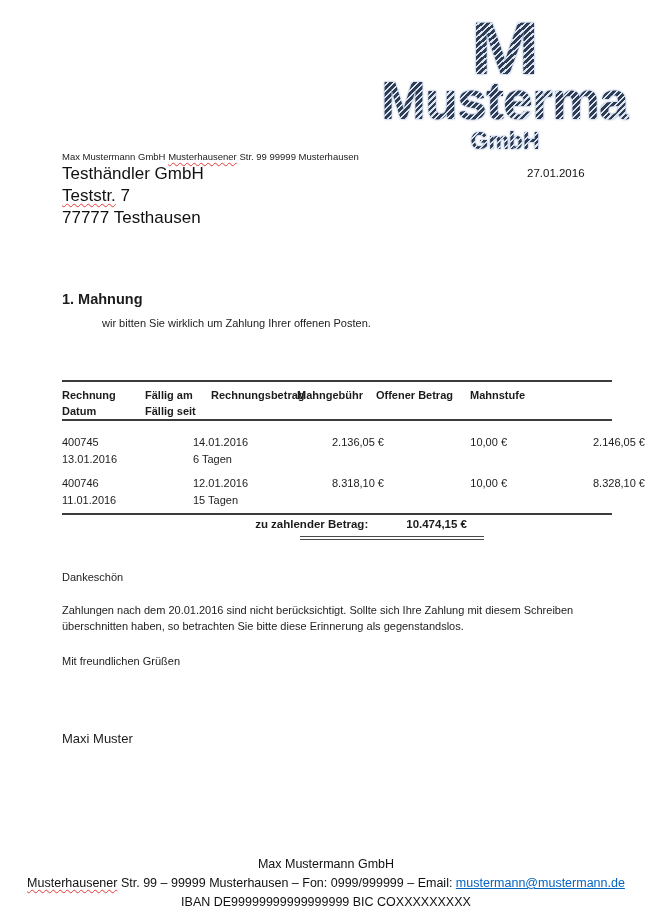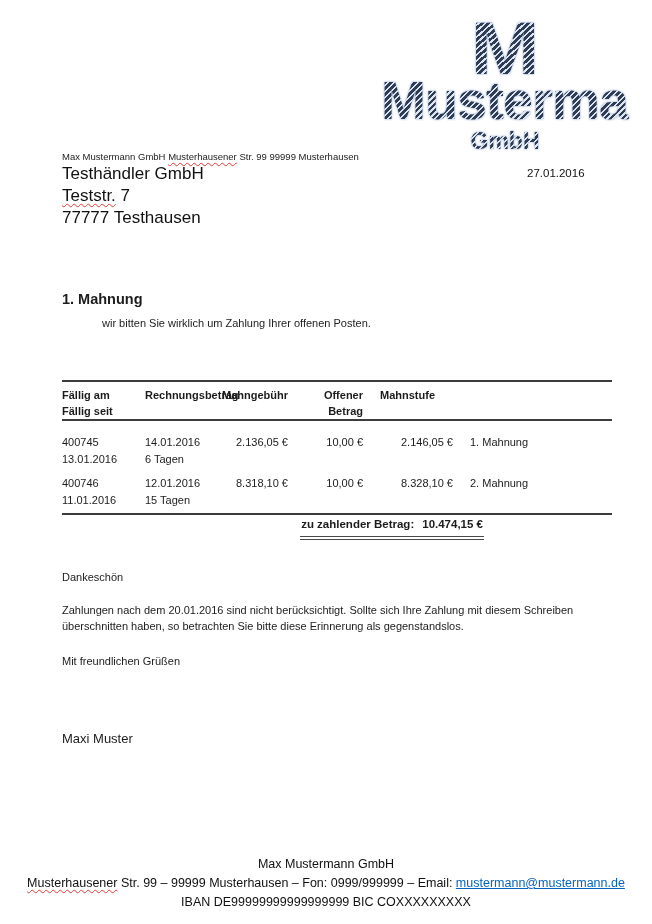--- a/index.html
+++ b/index.html
@@ -34,27 +34,27 @@
 
   .subject { position:absolute; left:62px; top:291px; font-size:14.5px; font-weight:bold; }
   .intro   { position:absolute; left:62px; top:317px; font-size:11px;margin-left:40px; }
 
   
   .dun-table { position:absolute; left:62px; top:380px; width:550px; font-size:11px;
                border-top:2px solid #3c3c3c; }
   .t-grid { display:grid; grid-template-columns: 83px 66px 77px 75px 90px 159px; }
   .t-header { font-weight:bold; padding-top:5px; line-height:16px; border-bottom:2px solid #3c3c3c; }
   .t-body { padding:13px 0 4px; border-bottom:2px solid #3c3c3c; }
-  .t-row { line-height:17px; }
+  .t-row { line-height:17px;gap:48px; }
   .t-row + .t-row { margin-top:7px; }
   .c3,.c4,.c5 { text-align:right; }
   .c6 { padding-left:17px; }
 
-  .total-row { position:absolute; left:62px; top:518px; width:421px;
-               display:flex; justify-content:flex-end; gap:8px;
+  .total-row { position:absolute; left:46px; top:518px; width:421px;
+               display:flex; justify-content:flex-end; gap:38px;
                font-weight:bold; font-size:11.5px; }
   .total-underline { position:absolute; left:300px; top:536px; width:184px; height:0;
                      border-top:4px double #4a4a4a; }
 
   
   .thanks    { position:absolute; left:62px; top:571px; font-size:11px; }
   .note      { position:absolute; left:62px; top:602px; width:528px; font-size:11px; line-height:16px; }
   .regards   { position:absolute; left:62px; top:655px; font-size:11px; }
   .signature { position:absolute; left:62px; top:731px; font-size:13px; }
 
@@ -82,20 +82,24 @@
     <div>77777 Testhausen</div>
   </div>
 
   <div class="doc-date">27.01.2016</div>
 
   <div class="subject">1. Mahnung</div>
   <div class="intro">wir bitten Sie wirklich um Zahlung Ihrer offenen Posten.</div>
 
   <div class="dun-table">
     <div class="t-grid t-header">
+      <div class="c1">
+        <div>Rechnung</div>
+        <div>Datum</div>
+      </div>
       <div class="c2">
         <div>Fällig am</div>
         <div>Fällig seit</div>
       </div>
       <div class="c3">
         <div>Rechnungsbetrag</div>
         <div></div>
       </div>
       <div class="c4">
         <div>Mahngebühr</div>

